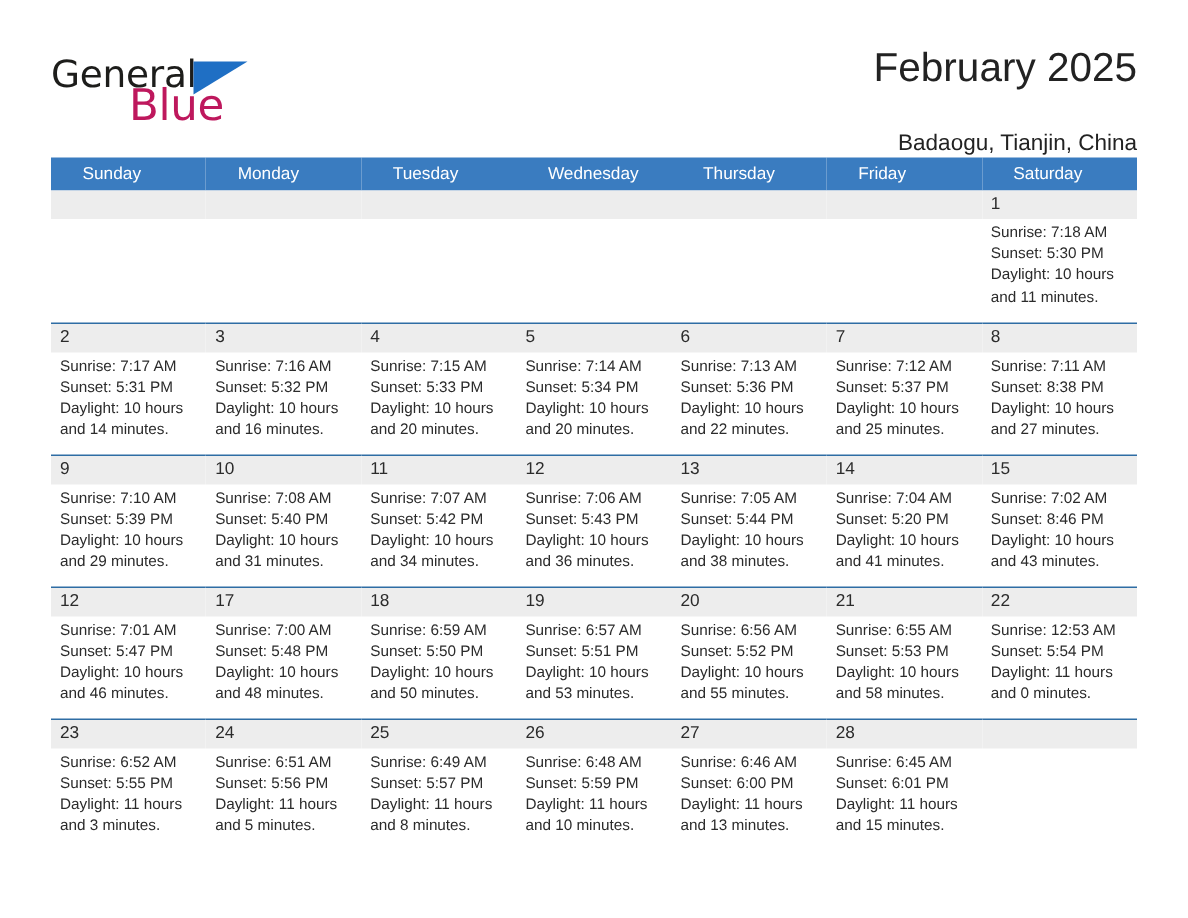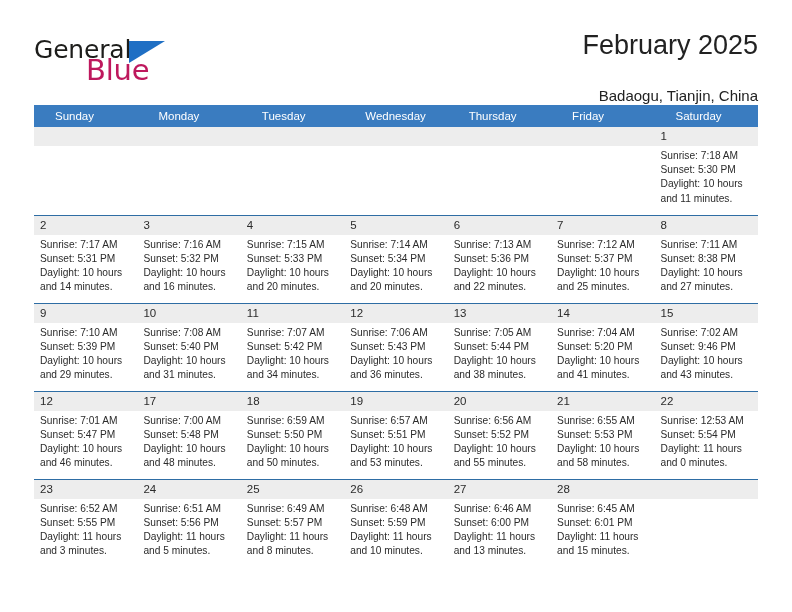--- a/index.html
+++ b/index.html
@@ -352,21 +352,21 @@
                 <div>Sunset: 5:20 PM</div>
                 <div>Daylight: 10 hours and 41 minutes.</div>
               </div>
             </div>
           </td>
           <td>
             <div class="cell-inner">
               <div class="daynum">15</div>
               <div class="details">
                 <div>Sunrise: 7:02 AM</div>
-                <div>Sunset: 9:46 PM</div>
+                <div>Sunset: 8:46 PM</div>
                 <div>Daylight: 10 hours and 43 minutes.</div>
               </div>
             </div>
           </td>
         </tr>
         <tr class="week-row">
           <td>
             <div class="cell-inner">
               <div class="daynum">12</div>
               <div class="details">

